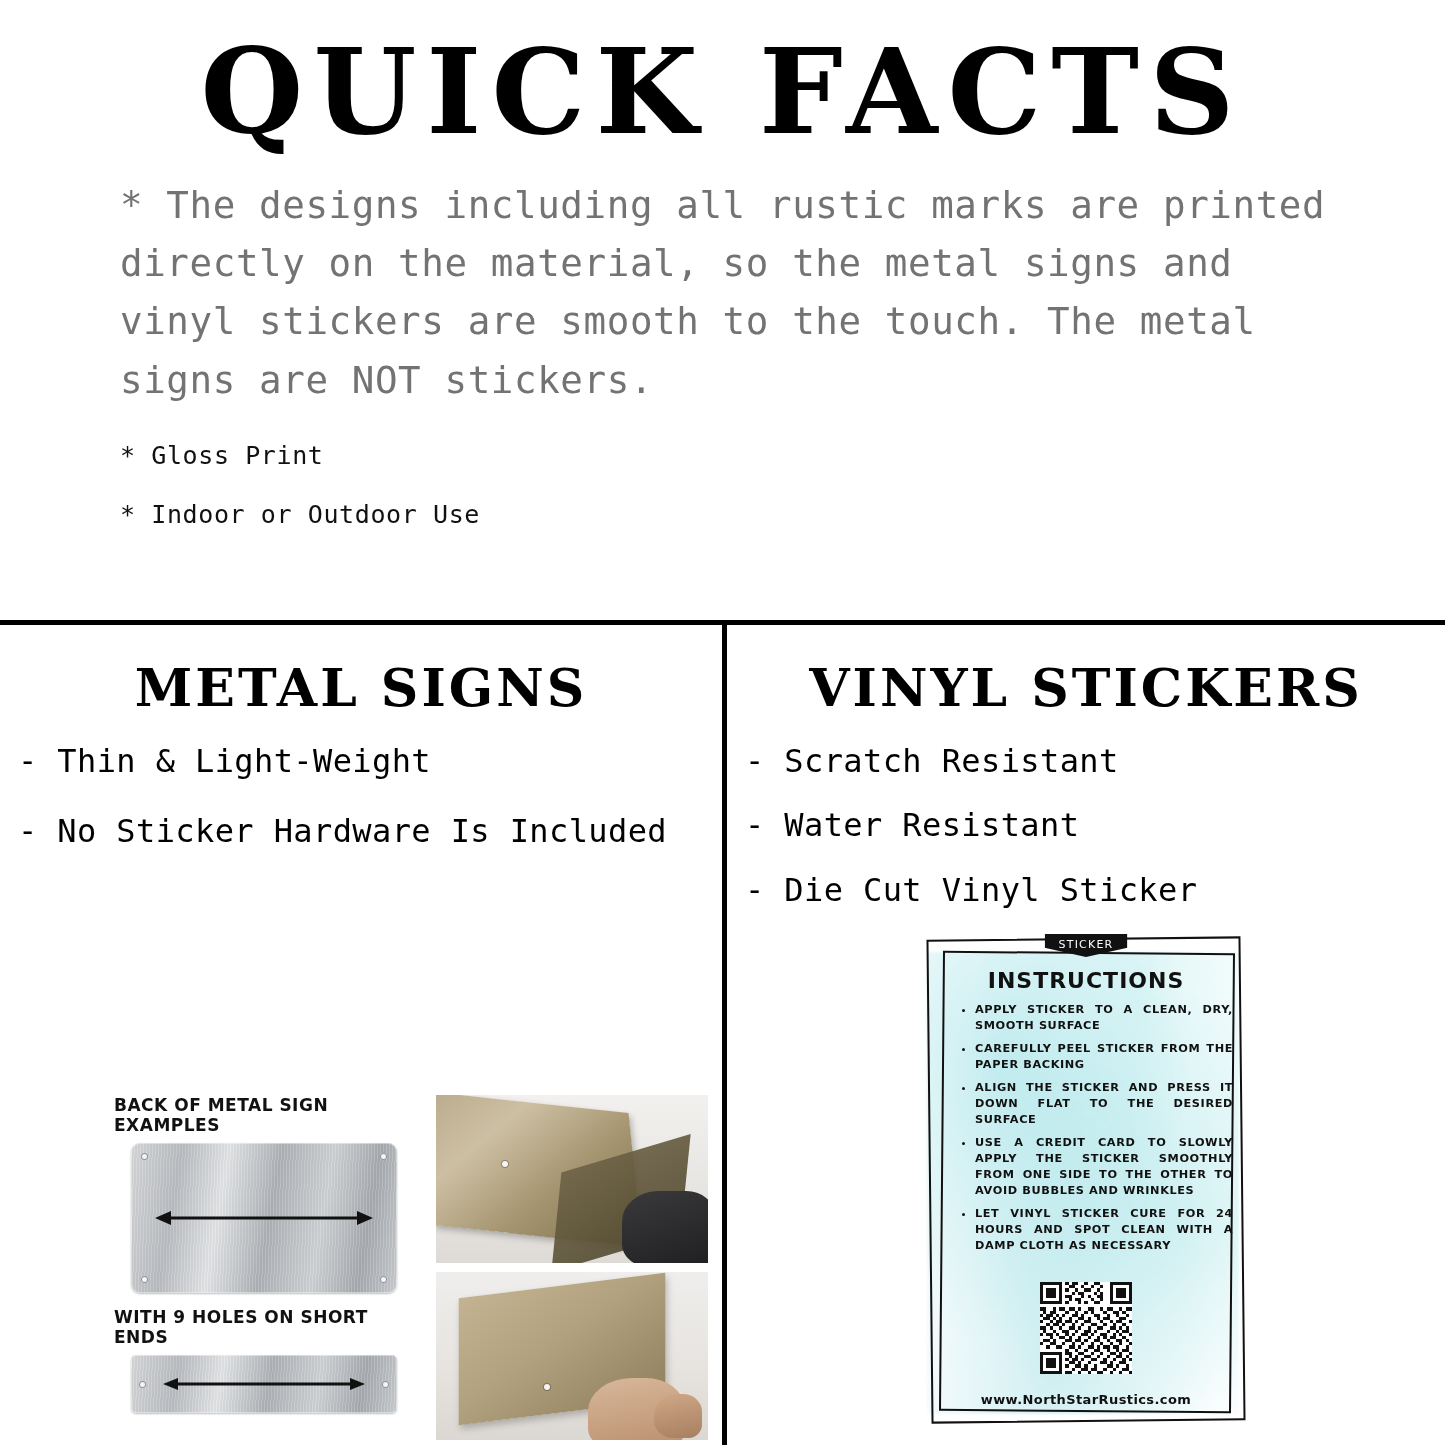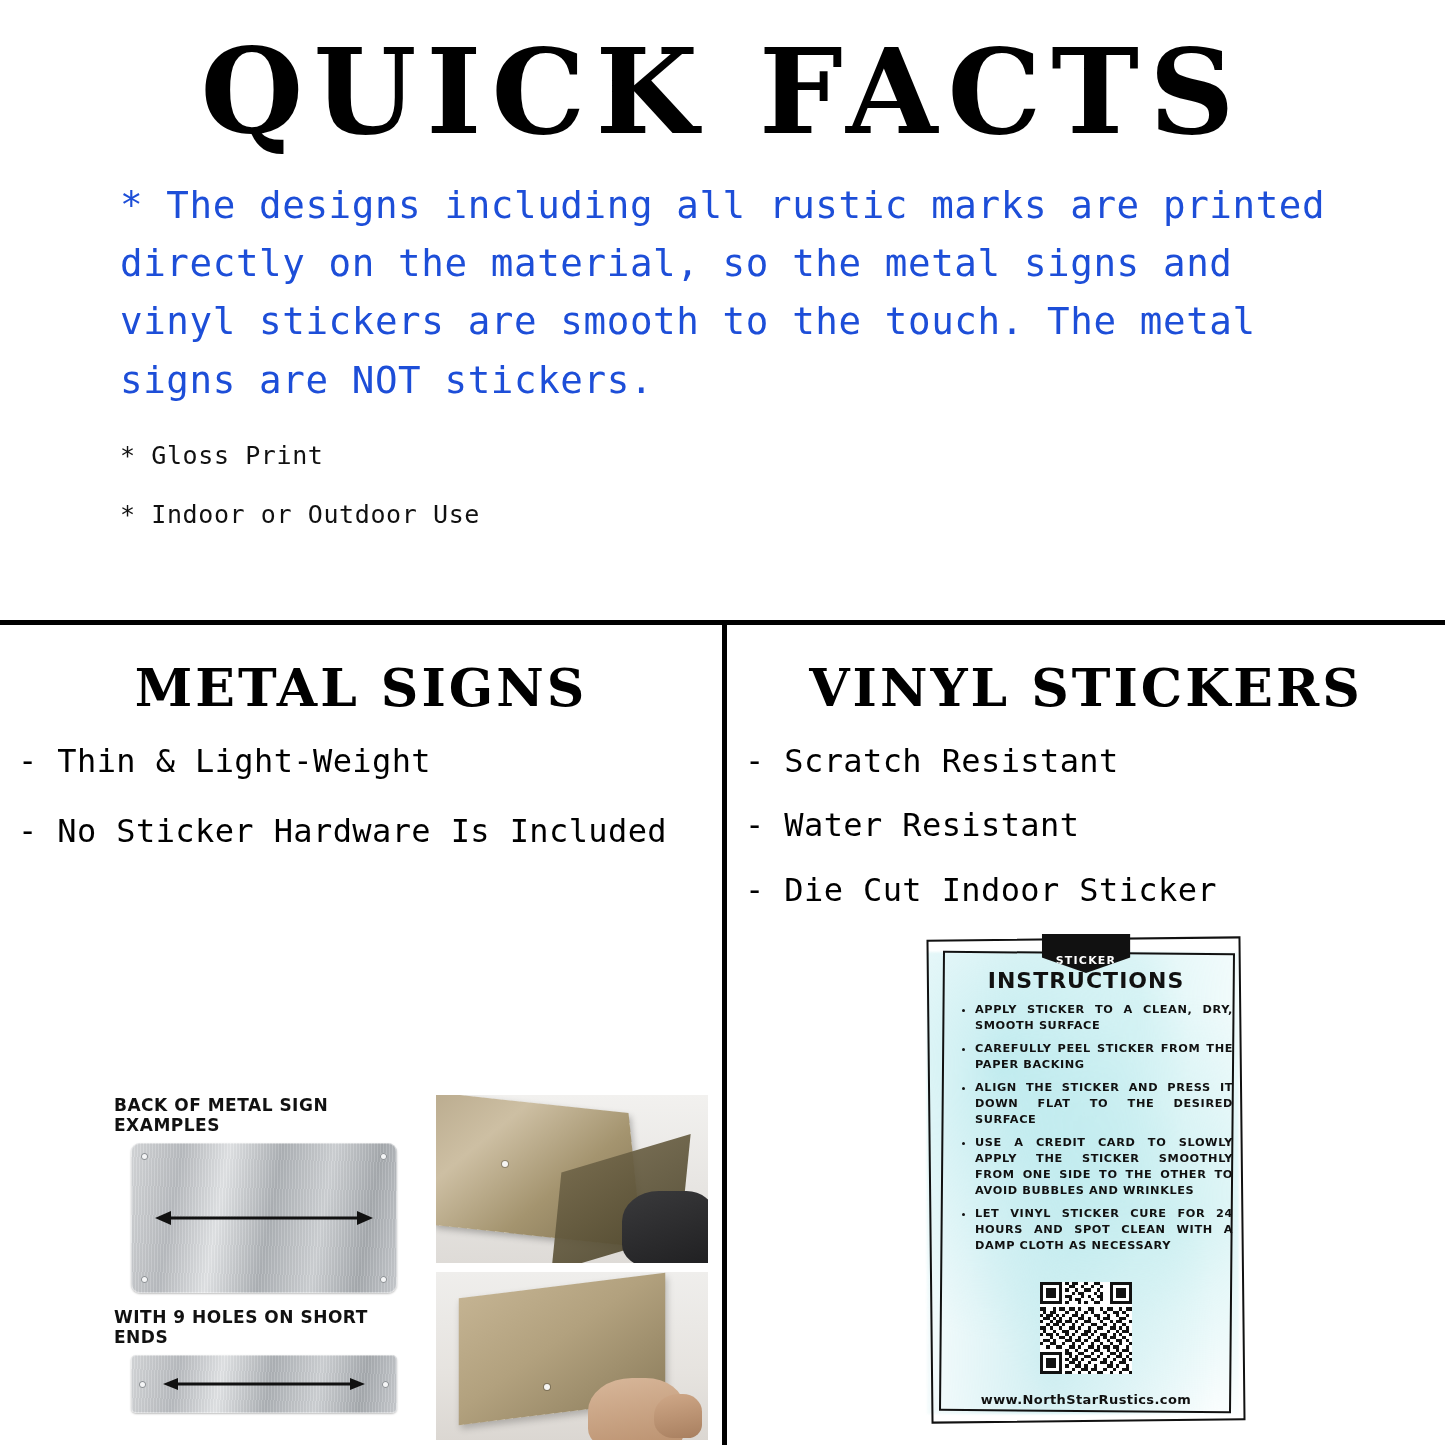--- a/index.html
+++ b/index.html
@@ -42,21 +42,21 @@
   }
   .facts {
     padding: 18px 108px 0 120px;
     box-sizing: border-box;
   }
   .fact-main {
     font-size: 37.5px;
     line-height: 1.55;
     letter-spacing: 0.6px;
     margin: 0 0 28px 0;
-    color: #1d4ed8;
+    color: #737373;
   }
   .fact-line {
     font-size: 25px;
     line-height: 1.5;
     letter-spacing: 0.6px;
     margin: 0 0 22px 0;
     color: #111;
   }
 
   .hr-main {
@@ -260,24 +260,24 @@
   .frame-inner { left: 20px; top: 22px; width: 288px; height: 456px; transform: rotate(0.5deg); }
 
   .sticker-tab {
     position: absolute;
     left: 50%;
     transform: translateX(-50%);
     top: 4px;
     background: #111;
     color: #fff;
     font-family: "DejaVu Sans", sans-serif;
-    font-weight: bold;
+    font-weight: normal;
     font-size: 11px;
     letter-spacing: 1.2px;
-    padding: 20px 14px 6px 14px;
+    padding: 4px 14px 6px 14px;
     clip-path: polygon(0 0, 100% 0, 100% 60%, 50% 100%, 0 60%);
     z-index: 5;
   }
   .instr-title {
     position: absolute;
     left: 0; right: 0;
     top: 38px;
     text-align: center;
     font-family: "DejaVu Sans", sans-serif;
     font-weight: bold;
@@ -398,21 +398,21 @@
         </div>
       </div>
 
     </div>
   </div>
 
   <div class="col col-right">
     <h2 class="col-title">VINYL STICKERS</h2>
     <p class="bullet">- Scratch Resistant</p>
     <p class="bullet">- Water Resistant</p>
-    <p class="bullet">- Die Cut Indoor Sticker</p>
+    <p class="bullet">- Die Cut Vinyl Sticker</p>
 
     <div class="sticker-card">
       <div class="watercolor"></div>
       <div class="frame-outer"></div>
       <div class="frame-inner"></div>
 
       <div class="sticker-tab">STICKER</div>
       <div class="instr-title">INSTRUCTIONS</div>
 
       <ul class="instr-list">

